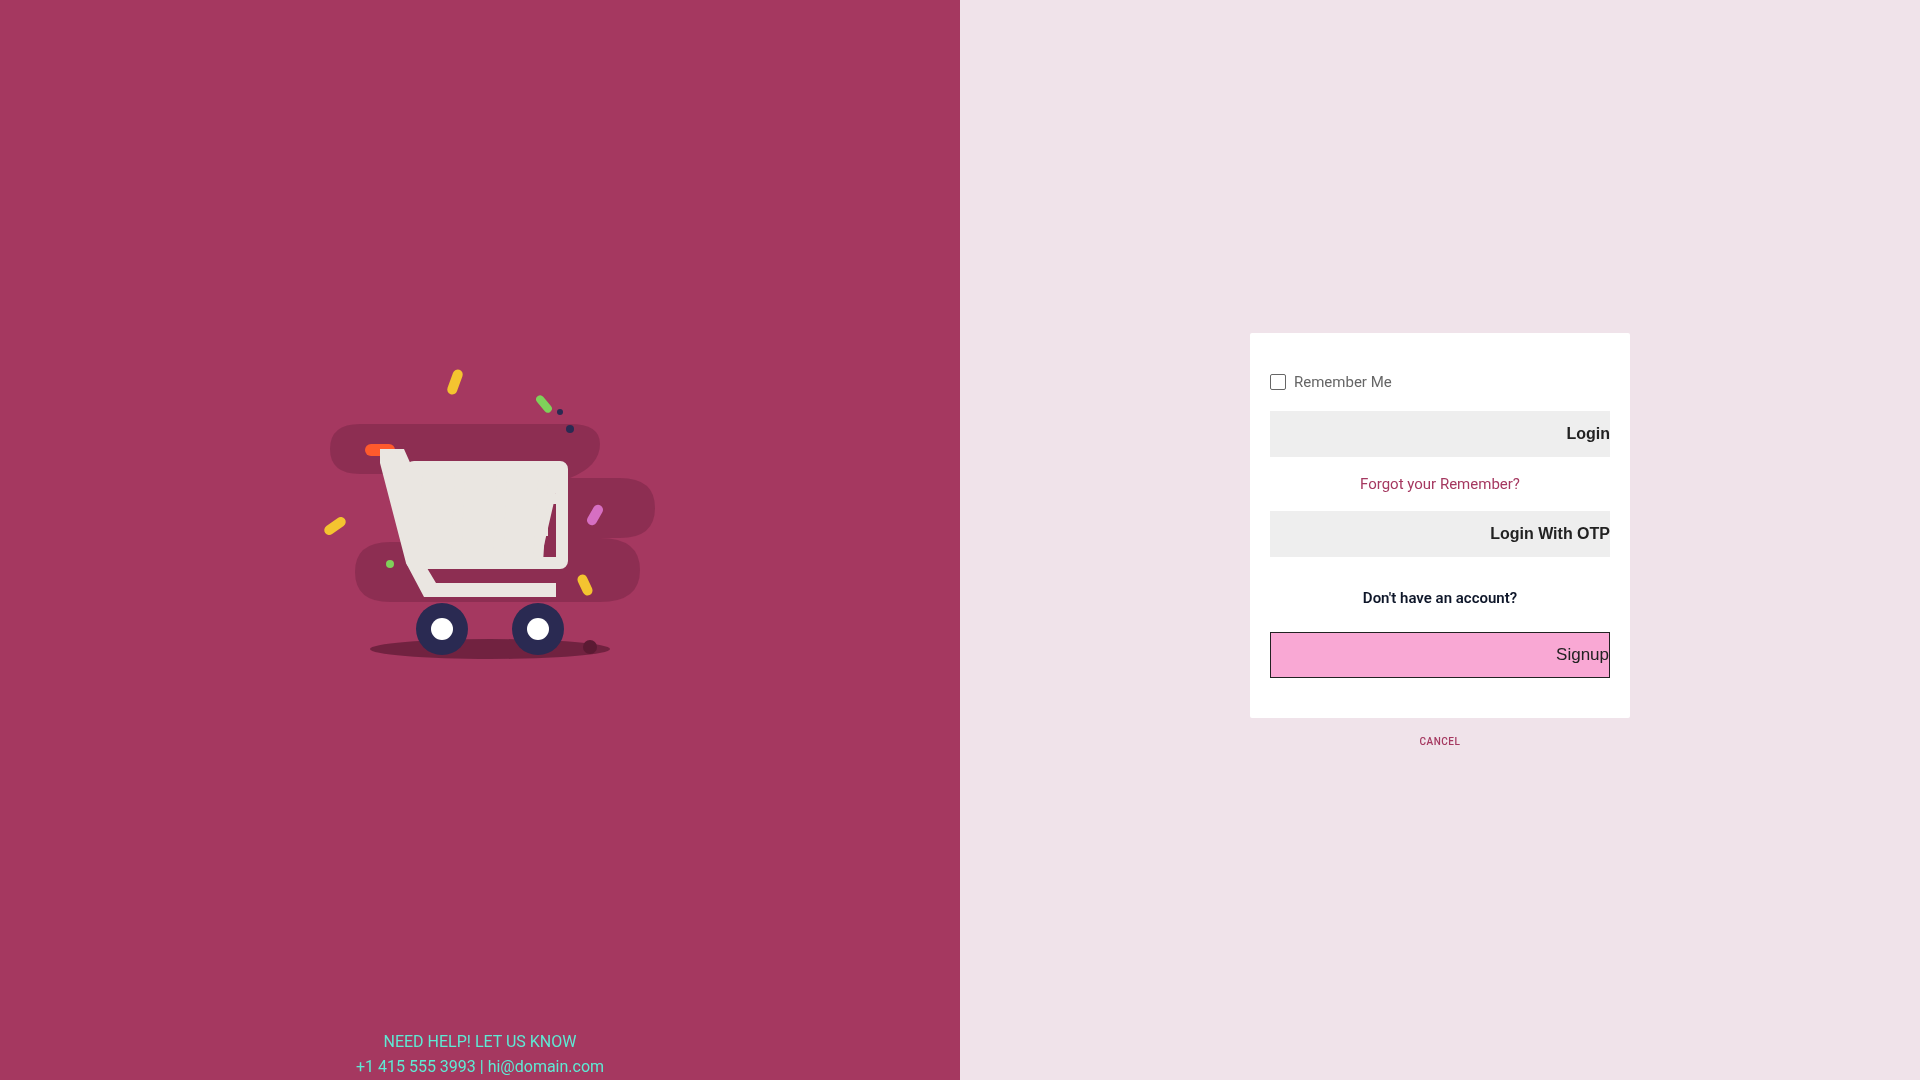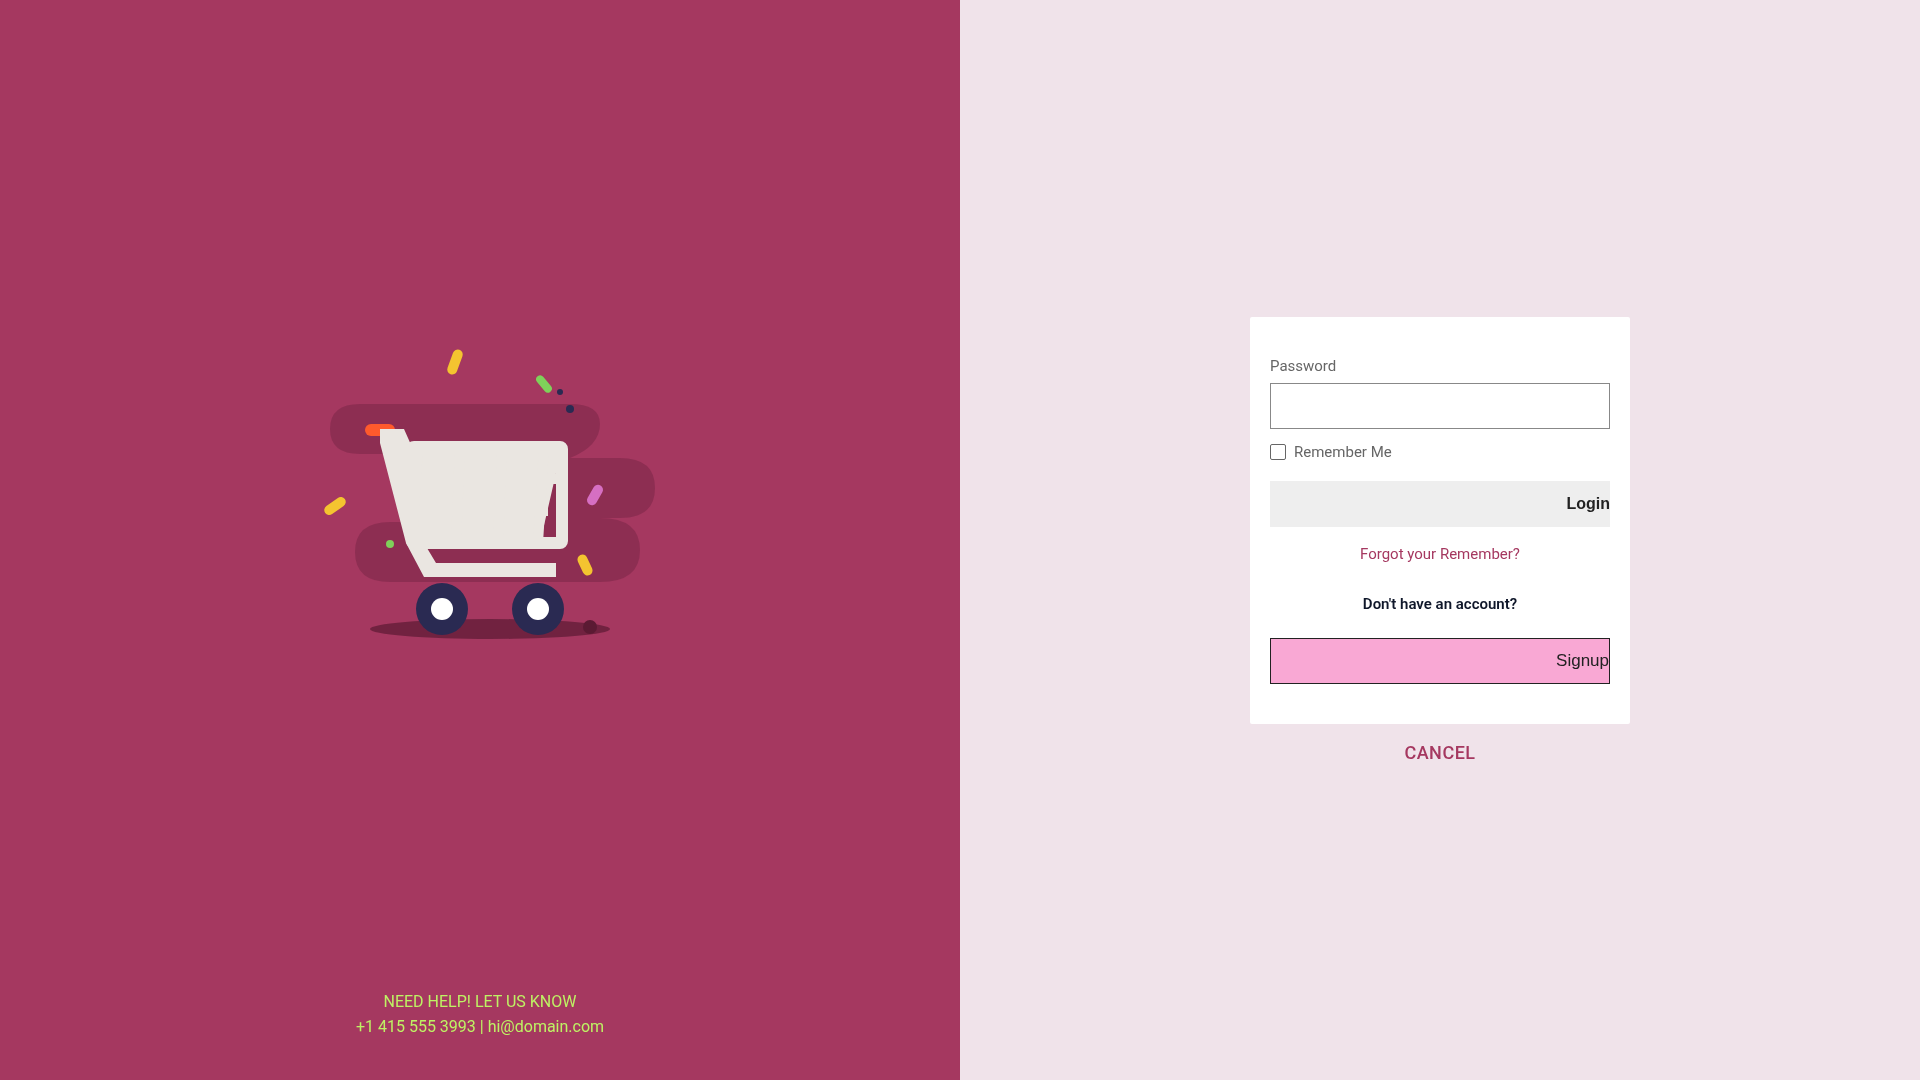--- a/index.html
+++ b/index.html
@@ -20,23 +20,22 @@
       justify-content: center;
       position: relative;
     }
     .illustration {
       flex: 1;
       display: flex;
       align-items: center;
       justify-content: center;
     }
     .help-footer {
-      color: #bef264;
+      color: #5eead4;
       text-align: center;
-      padding-bottom: 40px;
       font-size: 16px;
       line-height: 1.6;
     }
     .right-panel {
       width: 50%;
       height: 100%;
       background: #f0e3ea;
       display: flex;
       flex-direction: column;
       align-items: center;
@@ -102,21 +101,21 @@
     .signup-prompt {
       text-align: center;
       font-weight: 600;
       font-size: 15px;
       margin: 32px 0 25px;
       color: #0f172a;
     }
     .cancel-link {
       margin-top: 18px;
       color: #a53860;
-      font-size: 18px;
+      font-size: 10px;
       letter-spacing: 0.5px;
       cursor: pointer;
       font-weight: 500;
     }
   </style>
 </head>
 <body>
 
 <div class="left-panel">
   <div class="illustration">
@@ -164,36 +163,35 @@
     <div>
       <span>+1 415 555 3993</span><span> | </span><span>hi@domain.com</span>
     </div>
   </div>
 </div>
 
 <div class="right-panel">
   <div class="form-card">
 
 
-    <div class="field-group" style="margin-bottom:14px">
-      <label class="field-label">Password</label>
-      <input type="password" class="text-input" value="" style="">
-    </div>
 
     <div class="remember-row">
       <div class="checkbox"></div>
       <span class="remember-label">Remember Me</span>
     </div>
 
     <button class="btn btn-grey">
       <span>Login</span>
     </button>
 
     <a class="forgot-link">Forgot your Remember?</a>
 
+    <button class="btn btn-grey">
+      <span>Login With OTP</span>
+    </button>
 
     <div class="signup-prompt">Don't have an account?</div>
 
     <button class="btn btn-outline">
       <span>Signup</span>
     </button>
 
   </div>
   <a class="cancel-link">CANCEL</a>
 </div>

